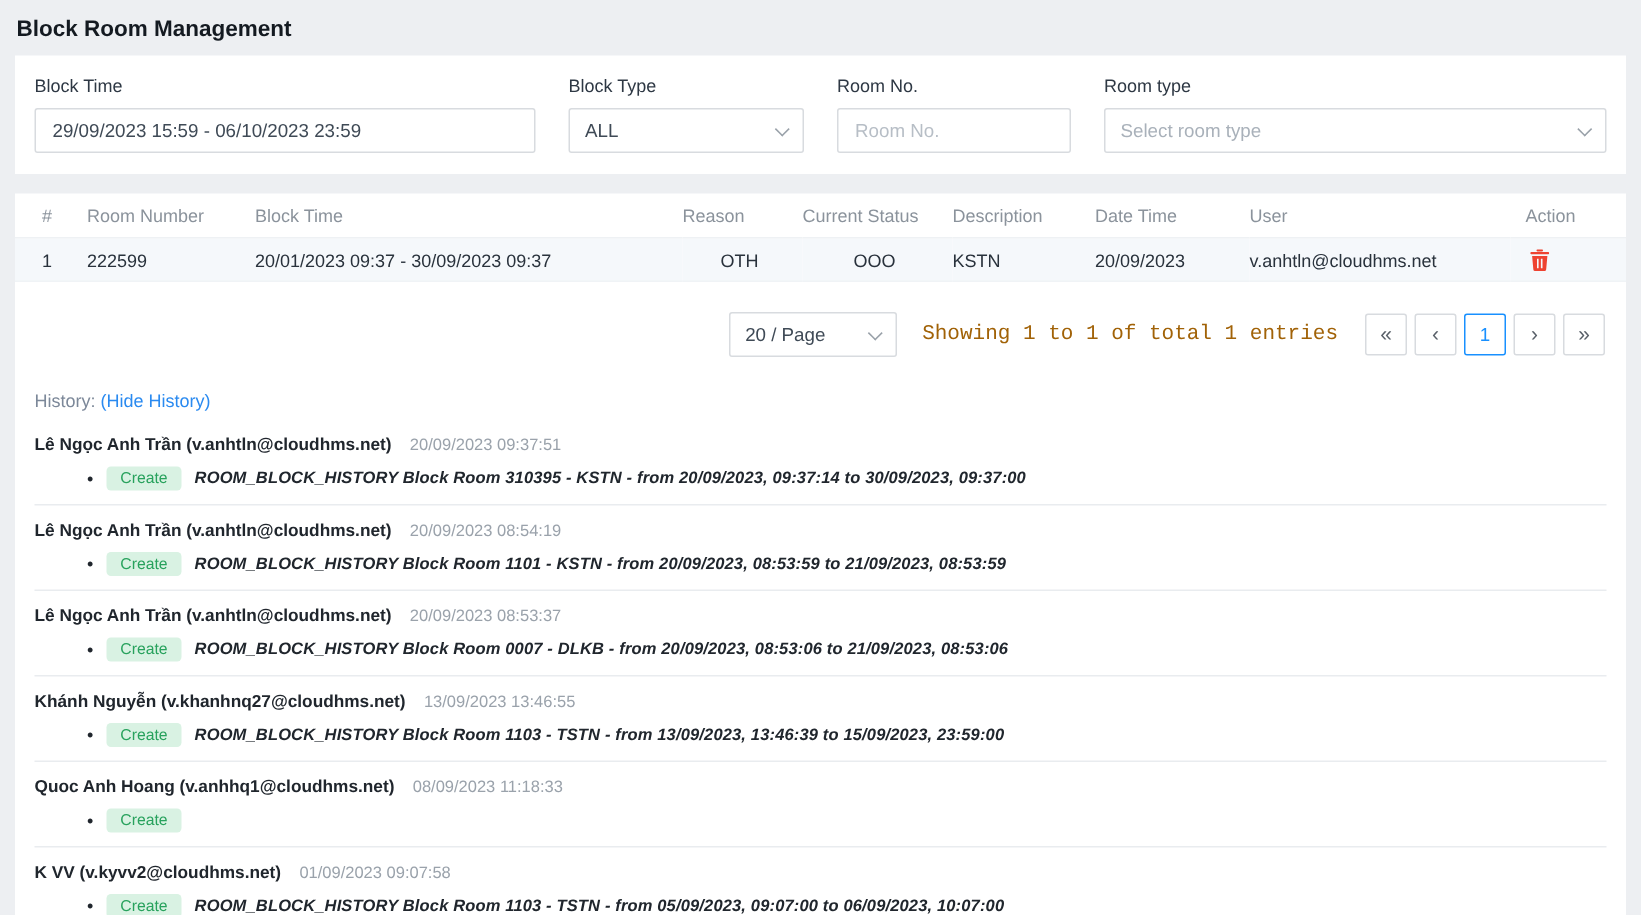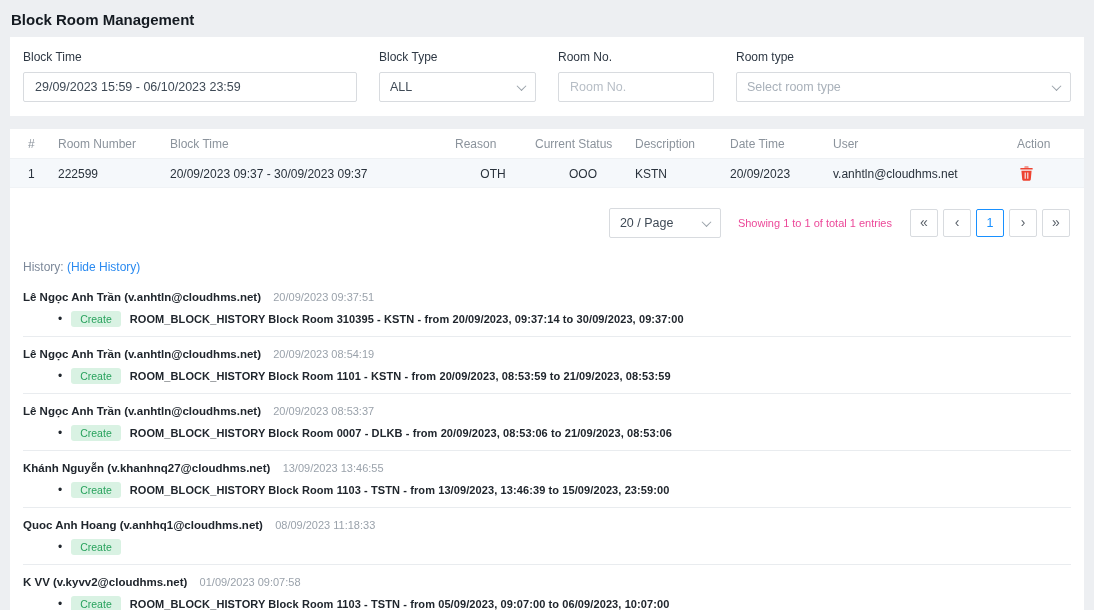--- a/index.html
+++ b/index.html
@@ -41,42 +41,42 @@
   .block-table td { color:#29323c; padding:7px 4px 6px 0; border-bottom:1px solid #f0f3f6; }
   .c1 { padding-left:18px !important; }
   .center { text-align:center; }
   .c9 { padding-left:10px !important; }
   .block-table tbody tr { background:#f5f8fb; }
   .trash { display:inline-flex; cursor:pointer; margin-left:3px; vertical-align:middle; }
 
   
   .pagination { display:flex; align-items:center; justify-content:flex-end; padding:20px 14px 0 0;margin-left:12px; }
   .psize { width:112px; margin-right:17px; }
-  .psummary { font-size:11px; color:#ec4899; margin-right:18px; }
+  .psummary { font-size:14px; color:#a16207; margin-right:18px;font-family:Liberation Mono, monospace; }
   .pbuttons { display:flex; gap:5px; }
   .pbtn {
     width:28px; height:28px; border:1px solid #d8dbdf; border-radius:2px; background:#fff;
     color:#596069; font-size:14px; line-height:1; display:flex; align-items:center; justify-content:center;
     cursor:pointer; font-family:inherit; padding:0 0 2px;
   }
   .pbtn.active { border-color:#1890ff; color:#1890ff; font-size:12.5px; padding:0; }
 
   
   .history { padding:22px 13px 0; }
   .history-head { font-size:12px; margin-bottom:6px; }
   .hlabel { color:#7c8899; }
   .hlink { color:#2a8af0; cursor:pointer; text-decoration:none; }
   .hentry { padding:11px 0 9px; border-bottom:1px solid #e9ecef; }
   .hname-line { font-size:11.5px; line-height:13px; }
   .hname { font-weight:700; color:#20262d; }
   .htime { color:#9aa2ab; font-size:11px; margin-left:9px; font-weight:400; }
   .hdetail { margin:7px 0 0 35px; display:flex; align-items:center; gap:9px; font-size:11px; }
   .hdetail::before { content:"•"; color:#20262d; font-size:12px; }
   .hbadge { background:#d9f2e3; color:#28a25d; padding:2px 9px; border-radius:3px; font-size:10.5px; flex:none; }
-  .htext { font-weight:700; color:#20262d; letter-spacing:0.1px; }
+  .htext { font-weight:700; color:#20262d; letter-spacing:0.1px;font-style:italic; }
 </style>
 </head>
 <body>
 
 <div class="page">
 
   <div class="page-title">Block Room Management</div>
 
   <div class="filter-card">
     <div class="fgroup g1">
@@ -127,21 +127,21 @@
           <th>Description</th>
           <th>Date Time</th>
           <th>User</th>
           <th class="c9">Action</th>
         </tr>
       </thead>
       <tbody>
         <tr>
           <td class="c1">1</td>
           <td>222599</td>
-          <td>20/09/2023 09:37 - 30/09/2023 09:37</td>
+          <td>20/01/2023 09:37 - 30/09/2023 09:37</td>
           <td class="center">OTH</td>
           <td class="center">OOO</td>
           <td>KSTN</td>
           <td>20/09/2023</td>
           <td>v.anhtln@cloudhms.net</td>
           <td class="c9">
             <span class="trash">
               <svg width="13" height="15" viewBox="0 0 24 27">
                 <g fill="#ee4331">
                   <rect x="0.5" y="3.4" width="23" height="2.8" rx="1"></rect>

